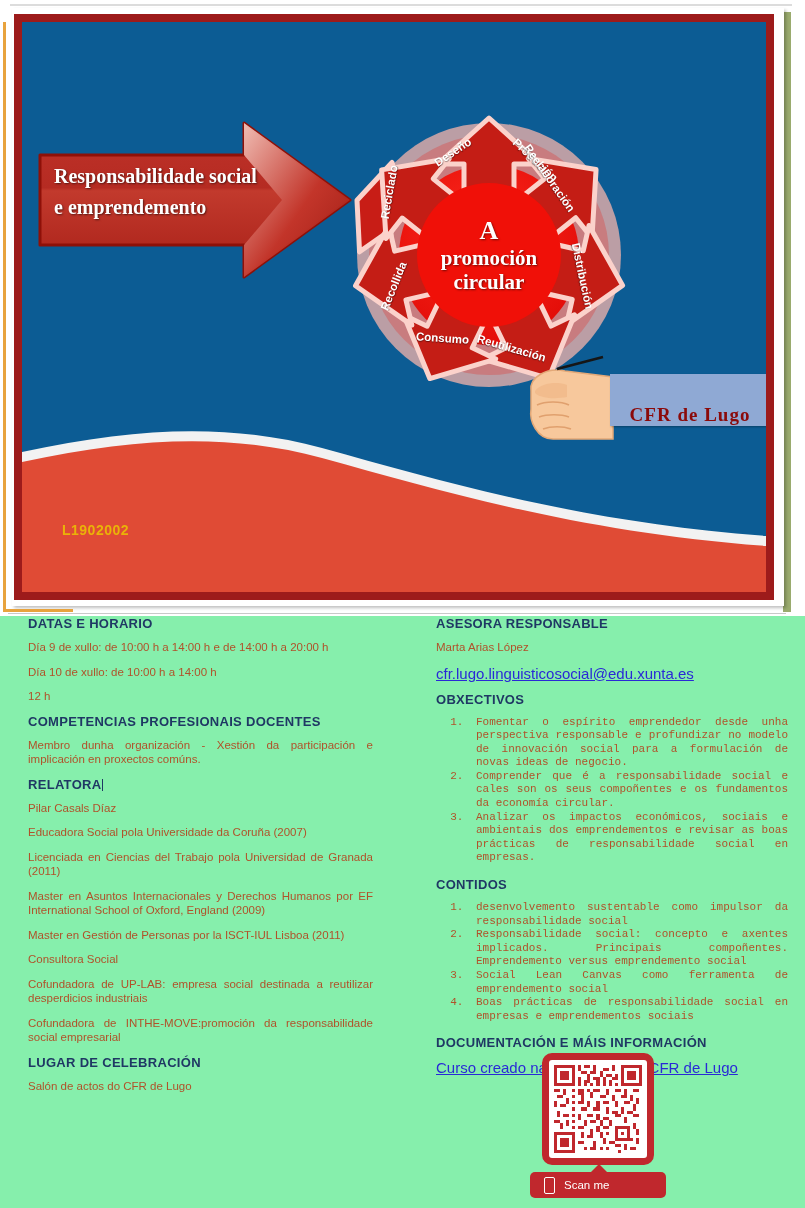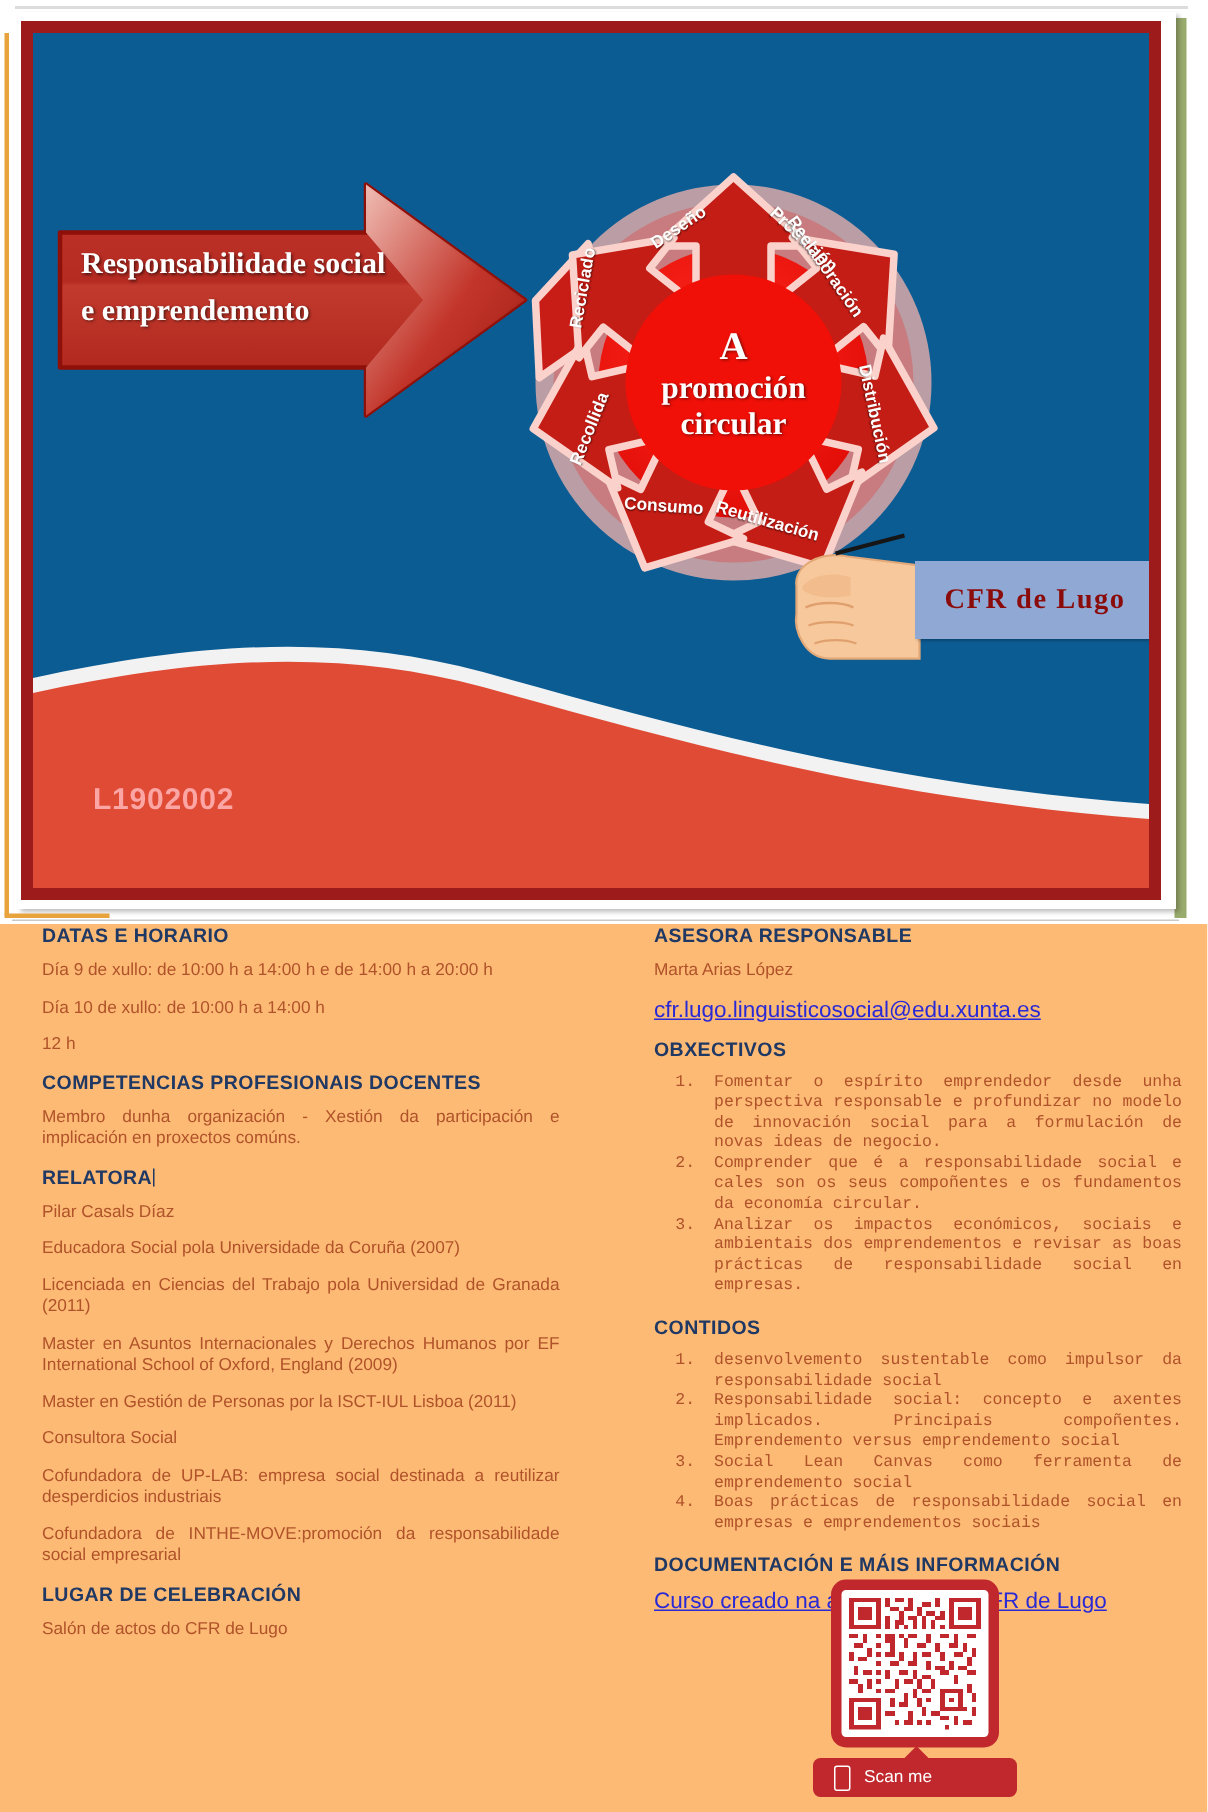--- a/index.html
+++ b/index.html
@@ -50,21 +50,21 @@
     background:#0c5c94;
     overflow:hidden;
   }
   .banner-inner{position:absolute;inset:0;overflow:hidden;}
 
   
   .wave{position:absolute;left:0;bottom:0;width:100%;height:170px;}
 
   .lcode{
     position:absolute;left:40px;top:500px;
-    color:#fca5a5;font-size:20px;font-weight:bold;
+    color:#eab308;font-size:14px;font-weight:bold;
     letter-spacing:.5px;
     font-family:"Liberation Sans", sans-serif;
   }
 
   
   .arrow-wrap{position:absolute;left:10px;top:95px;width:330px;height:175px;}
   .arrow-text{
     position:absolute;left:22px;top:44px;width:272px;
     color:#ffffff;
     font-family:"Liberation Serif", serif;
@@ -90,32 +90,32 @@
     text-shadow:1px 1px 2px rgba(0,0,0,.5);
     width:190px;
   }
   .center-text .small{font-size:21px;display:block;line-height:24px;}
 
   
   .hand{position:absolute;left:495px;top:325px;width:110px;height:95px;}
   .cfr-box{
     position:absolute;left:588px;top:352px;width:160px;height:52px;
     background:#8fa9d4;
-    display:flex;align-items:center;justify-content:center;
+    display:flex;align-items:flex-end;justify-content:center;
     box-shadow:1px 1px 2px rgba(0,0,0,.3);
   }
   .cfr-box span{
     color:#8b0a0a;font-family:"Liberation Serif", serif;
     font-weight:bold;font-size:19px;letter-spacing:1px;
   }
 
   
   .content{
     position:absolute;left:0;top:616px;width:805px;height:592px;
-    background:#fdba74;
+    background:#86efac;
   }
   .col{position:absolute;top:0;}
   .col-left{left:28px;width:345px;}
   .col-right{left:436px;width:352px;}
 
   h2.head{
     color:#1f3864;
     font-family:"Liberation Sans", sans-serif;
     font-size:13px;font-weight:bold;
     letter-spacing:.3px;
@@ -144,21 +144,21 @@
     font-size:11px;line-height:13.6px;
   }
   ol.list li{margin:0 0 0 0;text-align:justify;padding-left:6px;}
 
   .cursor-bar{
     display:inline-block;width:1px;height:12px;
     background:#1f3864;vertical-align:-2px;margin-left:1px;
   }
 
   
-  .qr-zone{position:absolute;left:536px;top:1053px;width:170px;height:148px;}
+  .qr-zone{position:absolute;left:524px;top:1053px;width:170px;height:148px;}
   .qr-frame{
     position:absolute;left:18px;top:0;width:112px;height:112px;
     border:7px solid #c0282d;border-radius:10px;
     background:#ffffff;box-sizing:border-box;
     padding:5px;
   }
   .qr-frame svg{display:block;width:100%;height:100%;}
   .scan-tab{
     position:absolute;left:6px;top:119px;width:136px;height:26px;
     background:#c0282d;border-radius:5px;

